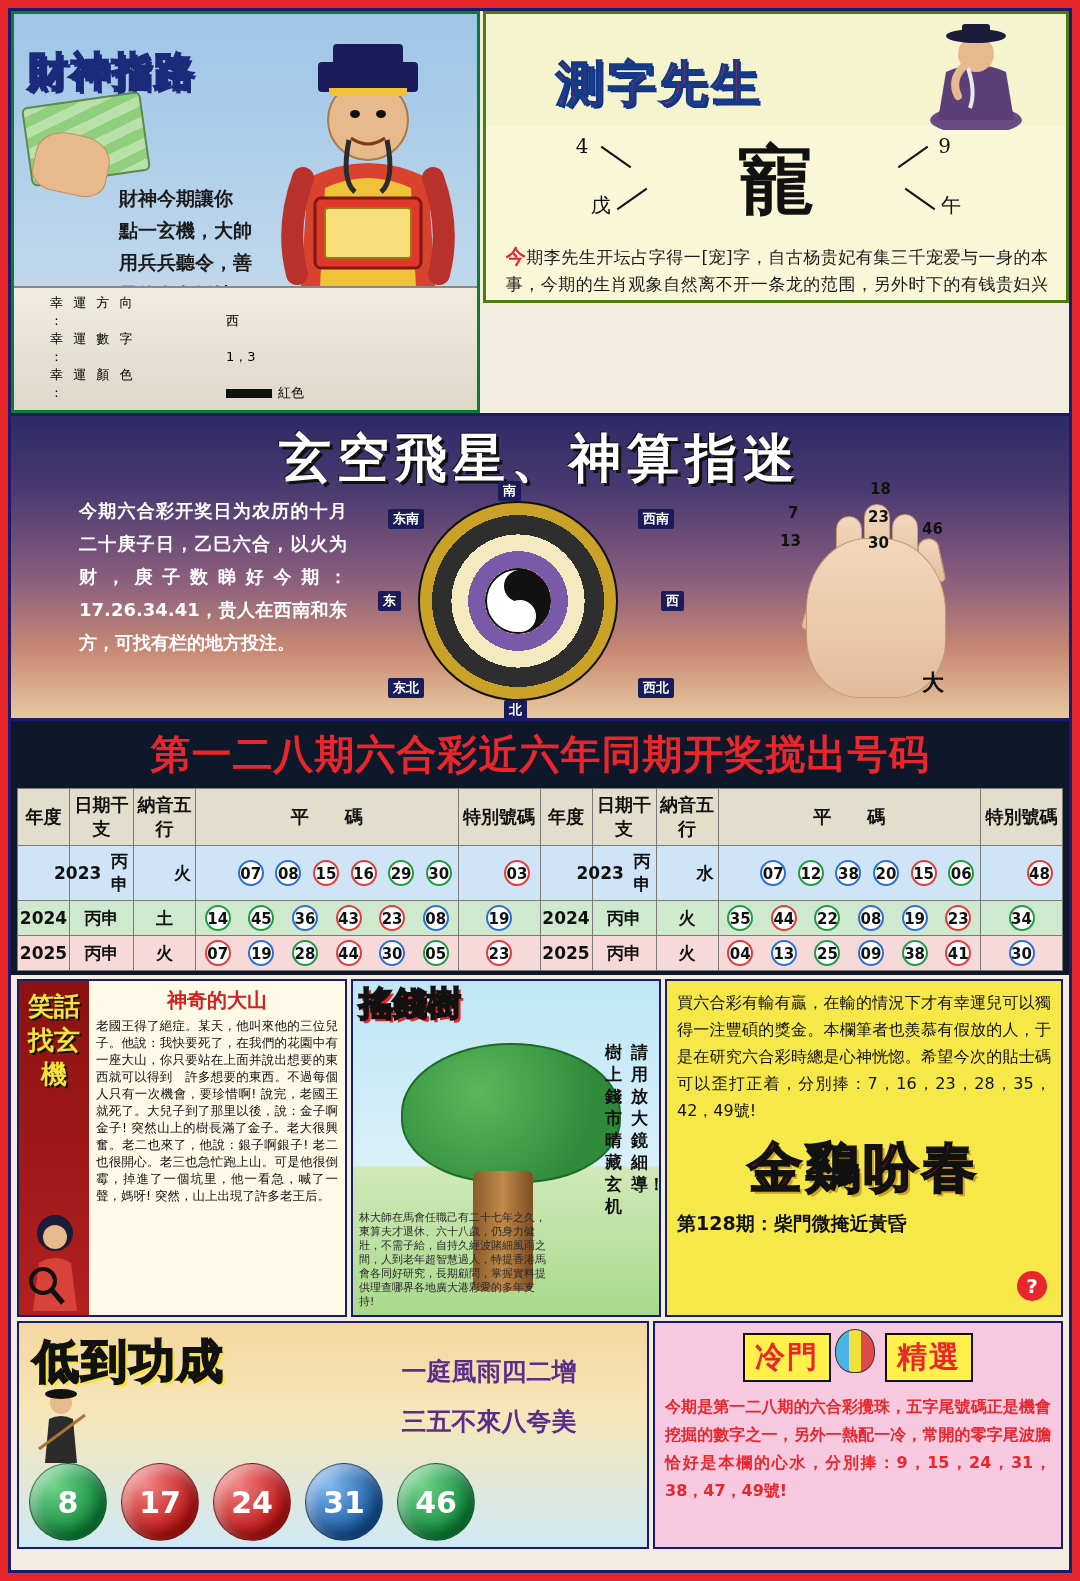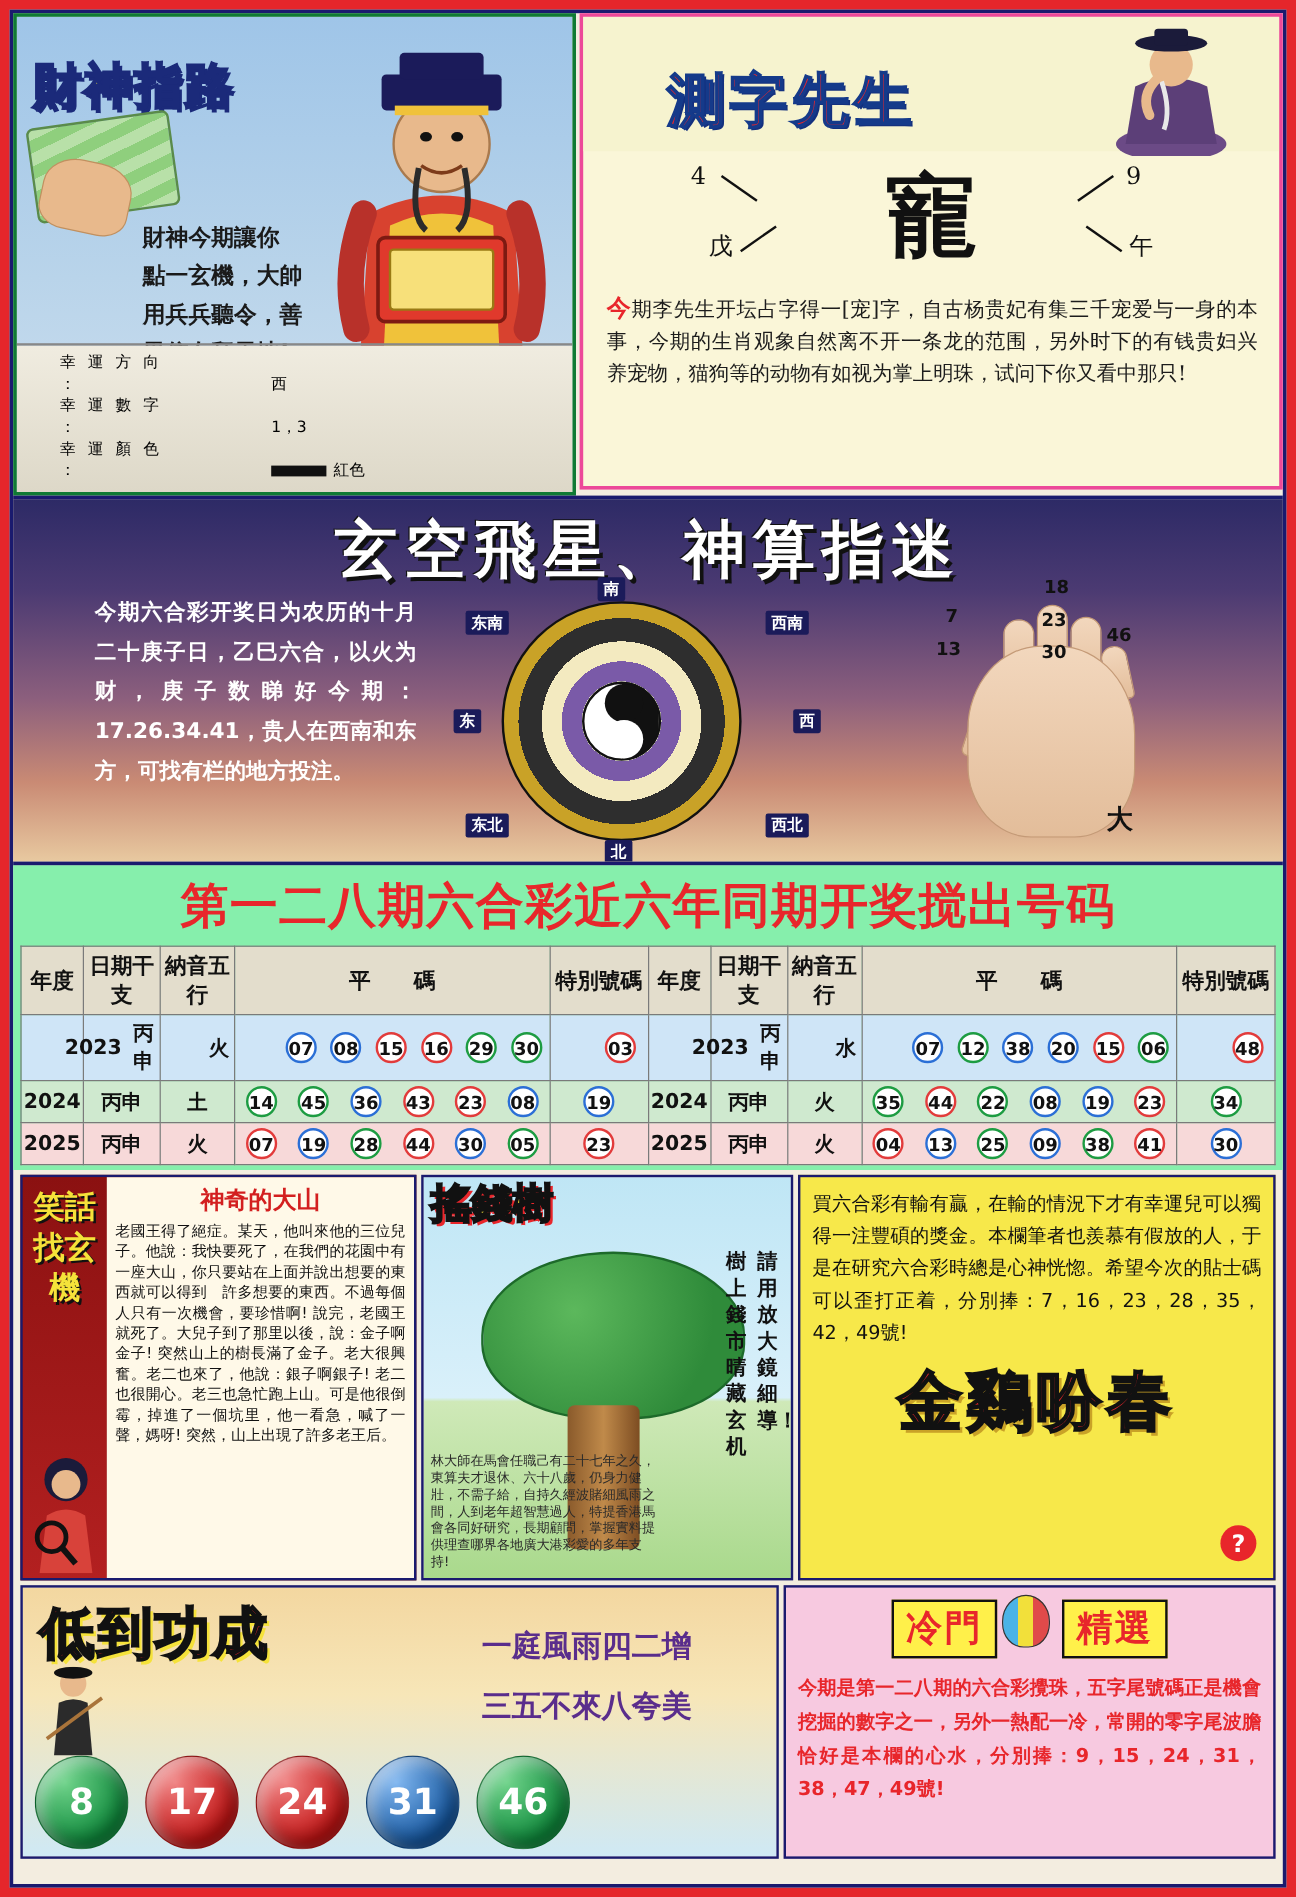--- a/index.html
+++ b/index.html
@@ -70,23 +70,23 @@
     border-top:2px solid #888;
     padding:6px 10px 8px 36px;
     font-size:13px; line-height:18px; color:#000;
   }
   .cs-lucky .row { display:flex;align-items:flex-end; }
   .cs-lucky .lab { width:96px; letter-spacing:3px; }
   .cs-lucky .val { padding-left:80px; }
   .cs-lucky .bar { display:inline-block;width:46px;height:9px;background:#111;vertical-align:middle;margin-right:6px; }
 
   .panel-cz {
-    width:588px; height:397px; margin-left:3px;
+    width:588px; height:292px; margin-left:3px;
     background:#faf6d8;
-    border:3px solid #ec4899;
+    border:3px solid #4d7c0f;
     position:relative; overflow:hidden;
   }
   .cz-head {
     height:112px; background:#f6f3cf; position:relative;
   }
   .cz-title {
     position:absolute; left:70px; top:38px;
     font-size:48px; font-weight:bold; color:#e8262b;
     -webkit-text-stroke:1.5px #153a8a;
     text-shadow:2px 2px 0 #14307e;
@@ -165,21 +165,21 @@
     background:linear-gradient(180deg,#f2d7bd,#e3bd9a);
     border-radius:44% 46% 36% 38%;
     border:1px solid #c49a77;
   }
   .palm .fg { position:absolute; width:26px; background:linear-gradient(180deg,#f2d7bd,#e3bd9a);
               border:1px solid #c49a77; border-radius:14px 14px 6px 6px; }
   .palm-num { position:absolute; font-size:15px; font-weight:bold; color:#111; }
   .palm-da { position:absolute; right:30px; bottom:8px; font-size:22px; font-weight:bold; color:#111; }
 
   
-  .tbl-wrap { background:#86efac; padding:0 6px 4px; }
+  .tbl-wrap { background:#0f172a; padding:0 6px 4px; }
   .tbl-title {
     text-align:center; font-size:40px; font-weight:bold; color:#e8262b;
     letter-spacing:1px; padding:6px 0 6px;
     font-family:"DejaVu Sans", sans-serif;
   }
   table.draw {
     width:100%; border-collapse:collapse; table-layout:fixed;
     font-size:17px;
   }
   table.draw th, table.draw td {
@@ -568,20 +568,21 @@
       <div class="trunk"></div>
       <div class="tree-title">搖錢樹</div>
       <div class="tree-vert">樹上錢市晴藏玄机</div>
       <div class="tree-vert" style="right:2px; top:60px;">請用放大鏡細導！</div>
       <div class="tree-note">林大師在馬會任職己有二十七年之久，東算夫才退休、六十八歲，仍身力健壯，不需子給，自持久經波賭細風雨之間，人到老年超智慧過人，特提香港馬會各同好研究，長期顧問，掌握實料提供理查哪界各地廣大港彩愛的多年支持!</div>
     </div>
 
     <div class="tips">
       <div class="tips-text">買六合彩有輸有贏，在輸的情況下才有幸運兒可以獨得一注豐碩的獎金。本欄筆者也羨慕有假放的人，于是在研究六合彩時總是心神恍惚。希望今次的貼士碼可以歪打正着，分別捧：7，16，23，28，35，42，49號!</div>
       <div class="tips-big">金鷄吩春</div>
+      <div class="tips-sub">第128期：柴門微掩近黃昏</div>
       <div class="qmark">?</div>
     </div>
   </div>
 
   <div class="bottom">
     <div class="bl">
       <div class="bl-title">低到功成</div>
       <div class="bl-poem">
         <div>一庭風雨四二增</div>
         <div>三五不來八夸美</div>

